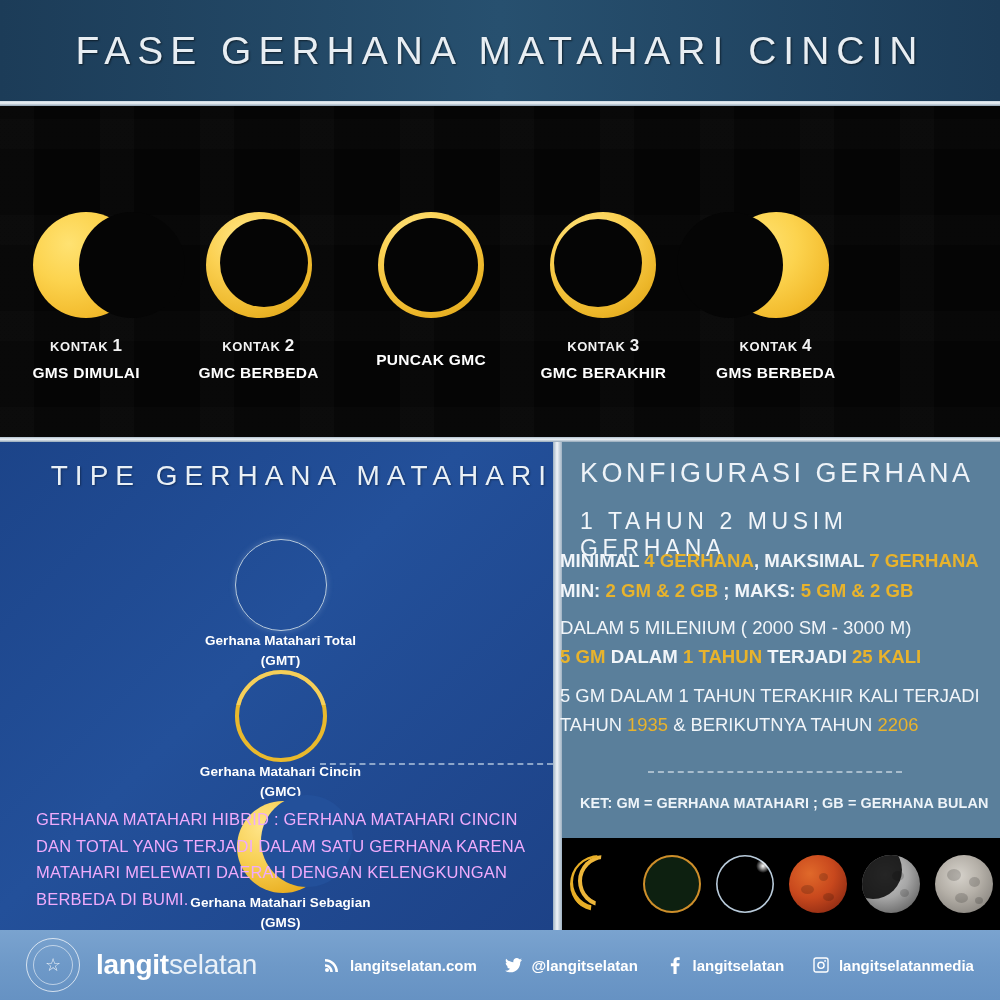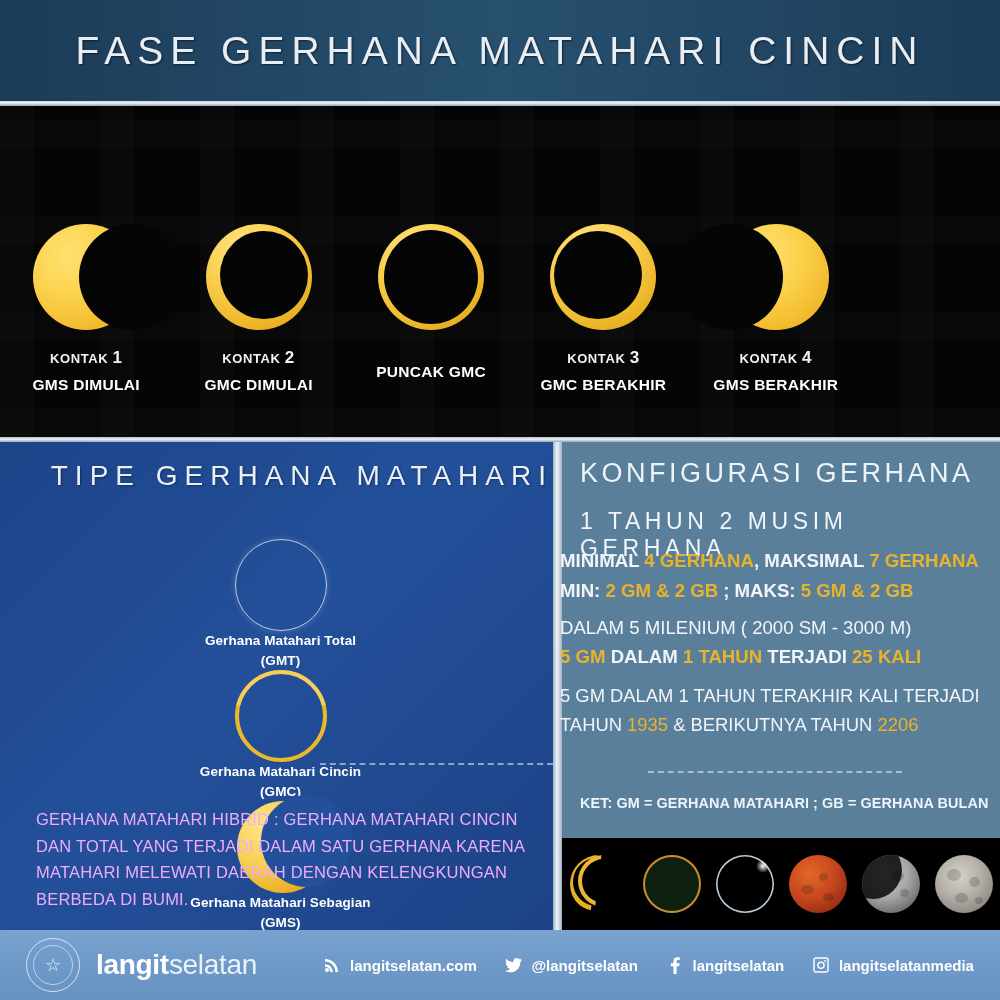--- a/index.html
+++ b/index.html
@@ -38,21 +38,21 @@
     position:absolute;left:0;top:106px;width:1000px;height:331px;
     background:#050505;
     overflow:hidden;
   }
   .phases .watermark{
     position:absolute;inset:0;
     background-image:repeating-linear-gradient(90deg,rgba(255,255,255,.014) 0px,rgba(255,255,255,.014) 34px,transparent 34px,transparent 100px),
                      repeating-linear-gradient(0deg,rgba(255,255,255,.012) 0px,rgba(255,255,255,.012) 30px,transparent 30px,transparent 96px);
   }
   .phase-row{
-    position:absolute;left:0;top:16px;width:862px;height:331px;
+    position:absolute;left:0;top:4px;width:862px;height:331px;
     display:flex;
   }
   .phase{
     flex:1;
     display:flex;flex-direction:column;align-items:center;
     padding-top:102px;
   }
   .orb-wrap{
     position:relative;width:106px;height:106px;
   }
@@ -290,21 +290,21 @@
         </div>
       </div>
 
       <div class="phase">
         <div class="orb-wrap">
           <div class="ring"></div>
           <div class="ring-hole" style="left:14px;top:7px;width:88px;height:88px;"></div>
         </div>
         <div class="phase-label">
           <span class="l1"><span>KONTAK</span> <span class="num">2</span></span>
-          <span class="l2">GMC DIMULAI</span>
+          <span class="l2">GMC BERBEDA</span>
         </div>
       </div>
 
       <div class="phase">
         <div class="orb-wrap">
           <div class="ring"></div>
           <div class="ring-hole" style="left:6px;top:6px;width:94px;height:94px;"></div>
         </div>
         <div class="phase-label single">
           <span class="l2">PUNCAK GMC</span>
@@ -322,21 +322,21 @@
         </div>
       </div>
 
       <div class="phase">
         <div class="orb-wrap">
           <div class="sun-disc"></div>
           <div class="bite" style="left:-46px;top:0px;"></div>
         </div>
         <div class="phase-label">
           <span class="l1"><span>KONTAK</span> <span class="num">4</span></span>
-          <span class="l2">GMS BERAKHIR</span>
+          <span class="l2">GMS BERBEDA</span>
         </div>
       </div>
 
     </div>
   </div>
 
   <div class="lower">
     <div class="rule-top"></div>
     <div class="panel-left"></div>
     <div class="panel-div"></div>

